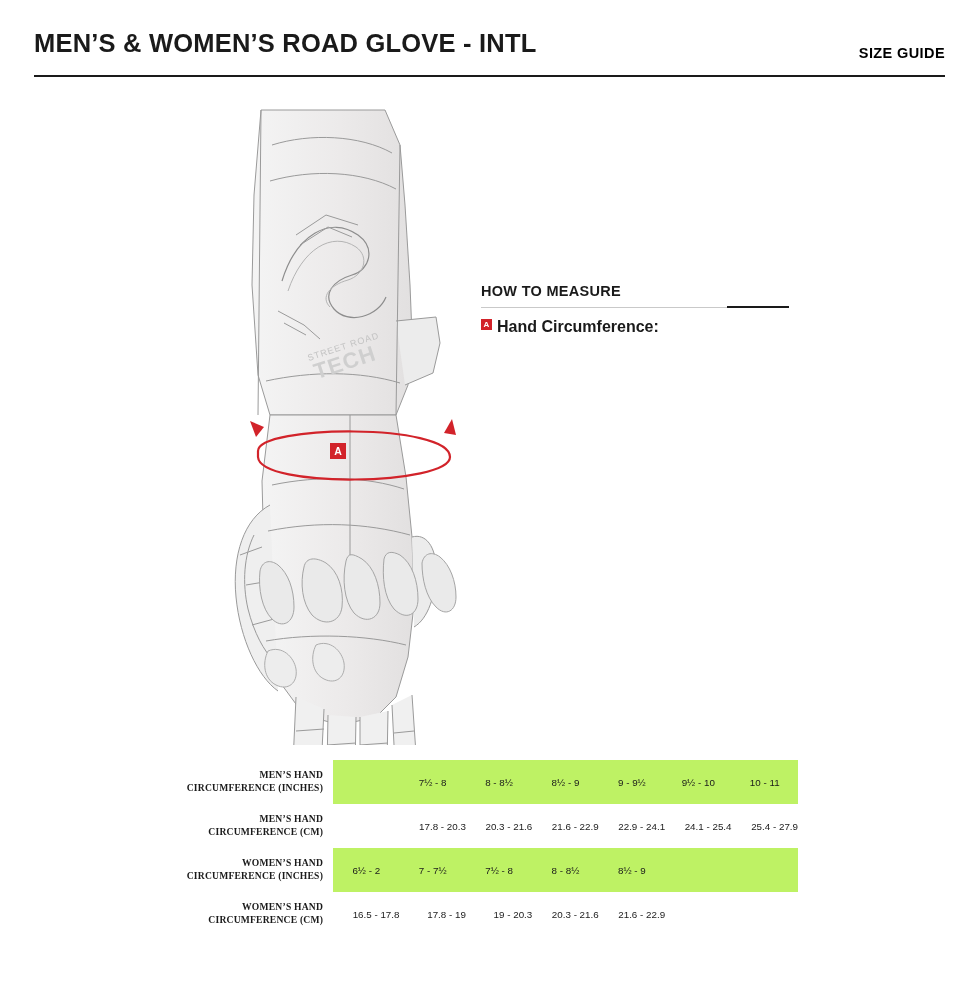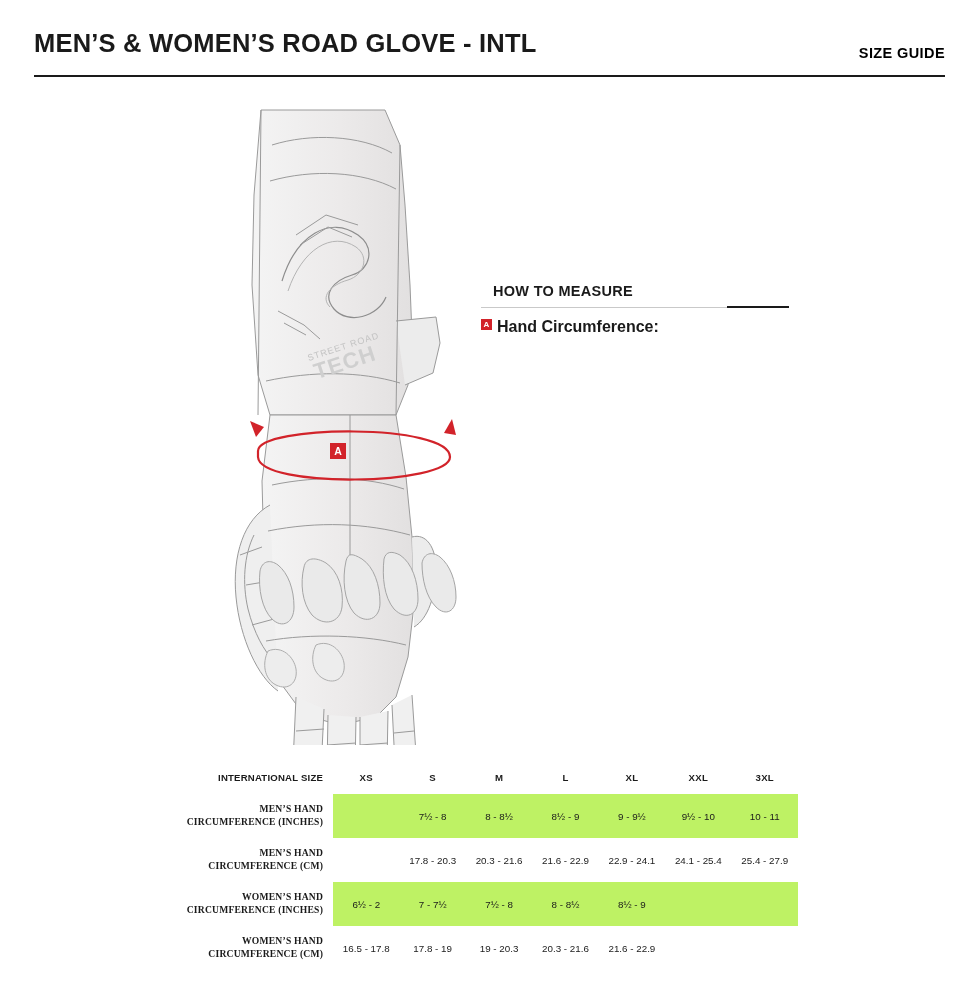--- a/index.html
+++ b/index.html
@@ -67,21 +67,21 @@
     position: absolute;
     left: 481px;
     top: 283px;
     width: 320px;
   }
   .how-title {
     font-size: 14.5px;
     font-weight: bold;
     letter-spacing: 0.3px;
     color: #1a1a1a;
-    margin: 0 0 6px 12px;
+    margin: 0 0 6px 0;
   }
   .how-rule {
     position: absolute;
     left: 0;
     top: 24px;
     width: 308px;
     height: 1px;
     background: #c9c9c9;
   }
   .how-rule-dark {
@@ -177,20 +177,21 @@
     font-weight: bold;
     font-size: 9.6px;
     letter-spacing: 0.2px;
     line-height: 1.35;
   }
   tr.shaded td.val {
     background: #bef264;
   }
   tr.plain td.val {
     background: #ffffff;
+    text-align: right;
   }
   .lbl-line { display: block; font-family: Liberation Serif, serif; }
 </style>
 </head>
 <body>
 
 <div class="header">
   <div class="header-title">MEN’S &amp; WOMEN’S ROAD GLOVE - INTL</div>
   <div class="header-rule"></div>
   <div class="size-guide">SIZE GUIDE</div>
@@ -301,30 +302,20 @@
       <col class="lbl-col">
         <col class="val-col">
         <col class="val-col">
         <col class="val-col">
       <col class="val-col">
         <col class="val-col">
         <col class="val-col">
         <col class="val-col">
     </colgroup>
     <tbody>
-      <tr class="header-row">
-        <td class="lbl">INTERNATIONAL SIZE</td>
-        <td>XS</td>
-        <td>S</td>
-        <td>M</td>
-        <td>L</td>
-        <td>XL</td>
-        <td>XXL</td>
-        <td>3XL</td>
-      </tr>
 
       <tr class="data-row shaded">
         <td class="lbl">
           <span class="lbl-line">MEN’S HAND</span>
           <span class="lbl-line">CIRCUMFERENCE (INCHES)</span>
         </td>
         <td class="val"></td>
         <td class="val">7½ - 8</td>
         <td class="val">8 - 8½</td>
         <td class="val">8½ - 9</td>

